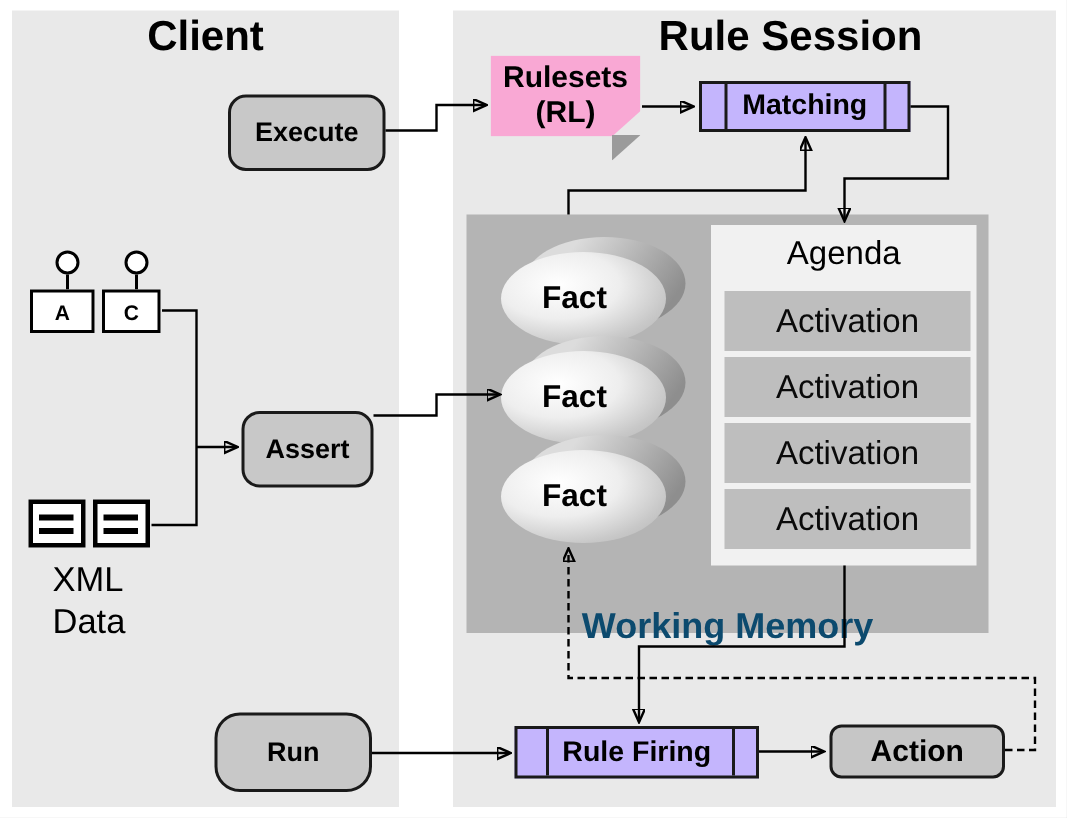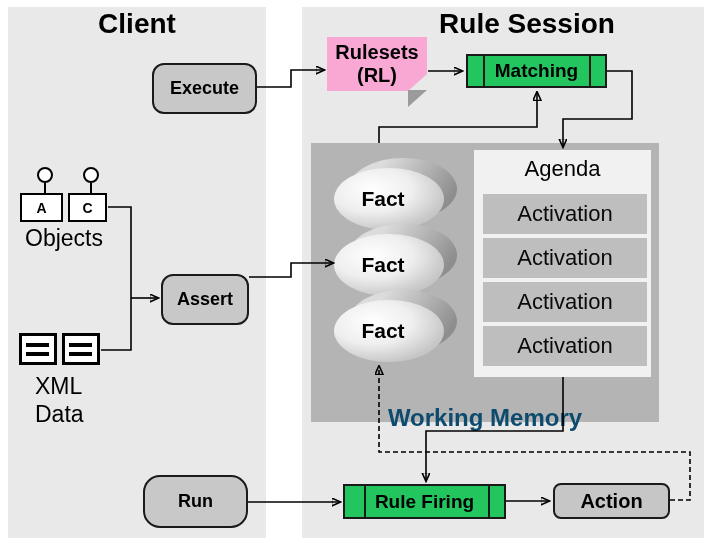--- a/index.html
+++ b/index.html
@@ -12,21 +12,21 @@
   .t-client{left:8px;width:258px;}
   .t-session{left:352px;width:350px;}
 
   .btn{position:absolute;background:#c8c8c8;border:2px solid #1a1a1a;border-radius:12px;
        display:flex;align-items:center;justify-content:center;font-weight:bold;font-size:18px;color:#000;box-sizing:border-box;}
   .b-execute{left:152px;top:63px;width:105px;height:51px;}
   .b-assert{left:161px;top:274px;width:88px;height:51px;}
   .b-run{left:143px;top:475px;width:105px;height:53px;border-radius:17px;}
   .b-action{left:553px;top:483px;width:117px;height:36px;border-radius:8px;font-size:20px;background:#c6c6c6;}
 
-  .procbox{position:absolute;background:#22c55e;border:2px solid #1a1a1a;box-sizing:border-box;
+  .procbox{position:absolute;background:#c4b5fd;border:2px solid #1a1a1a;box-sizing:border-box;
            display:flex;align-items:center;justify-content:center;font-weight:bold;font-size:19px;color:#000;}
   .p-matching{left:466px;top:54px;width:141px;height:34px;}
   .p-firing{left:343px;top:484px;width:163px;height:35px;}
   .vbar{position:absolute;top:0;bottom:0;width:2px;background:#1a1a1a;}
 
   .note{position:absolute;left:327px;top:37px;width:100px;height:54px;background:#f9a8d4;
         clip-path:polygon(0 0,100% 0,100% calc(100% - 17px),calc(100% - 19px) 100%,0 100%);
         display:flex;flex-direction:column;align-items:center;justify-content:center;
         font-weight:bold;font-size:20px;line-height:23px;color:#000;text-align:center;}
   .note-fold{position:absolute;left:408px;top:90px;width:19px;height:17px;background:#9b9b9b;
@@ -86,21 +86,20 @@
   <div class="btn b-assert">Assert</div>
   <div class="btn b-run">Run</div>
 
   <div class="lolli l-a"></div>
   <div class="lolli l-c"></div>
   <div class="stick s-a"></div>
   <div class="stick s-c"></div>
   <div class="comp c-a">A</div>
   <div class="comp c-c">C</div>
   <div class="objlabel">
-    <div>Objects</div>
   </div>
 
   <div class="xmlicon x1">
       <i class="b1"></i>
       <i class="b2"></i>
     </div>
   <div class="xmlicon x2">
       <i class="b1"></i>
       <i class="b2"></i>
     </div>

